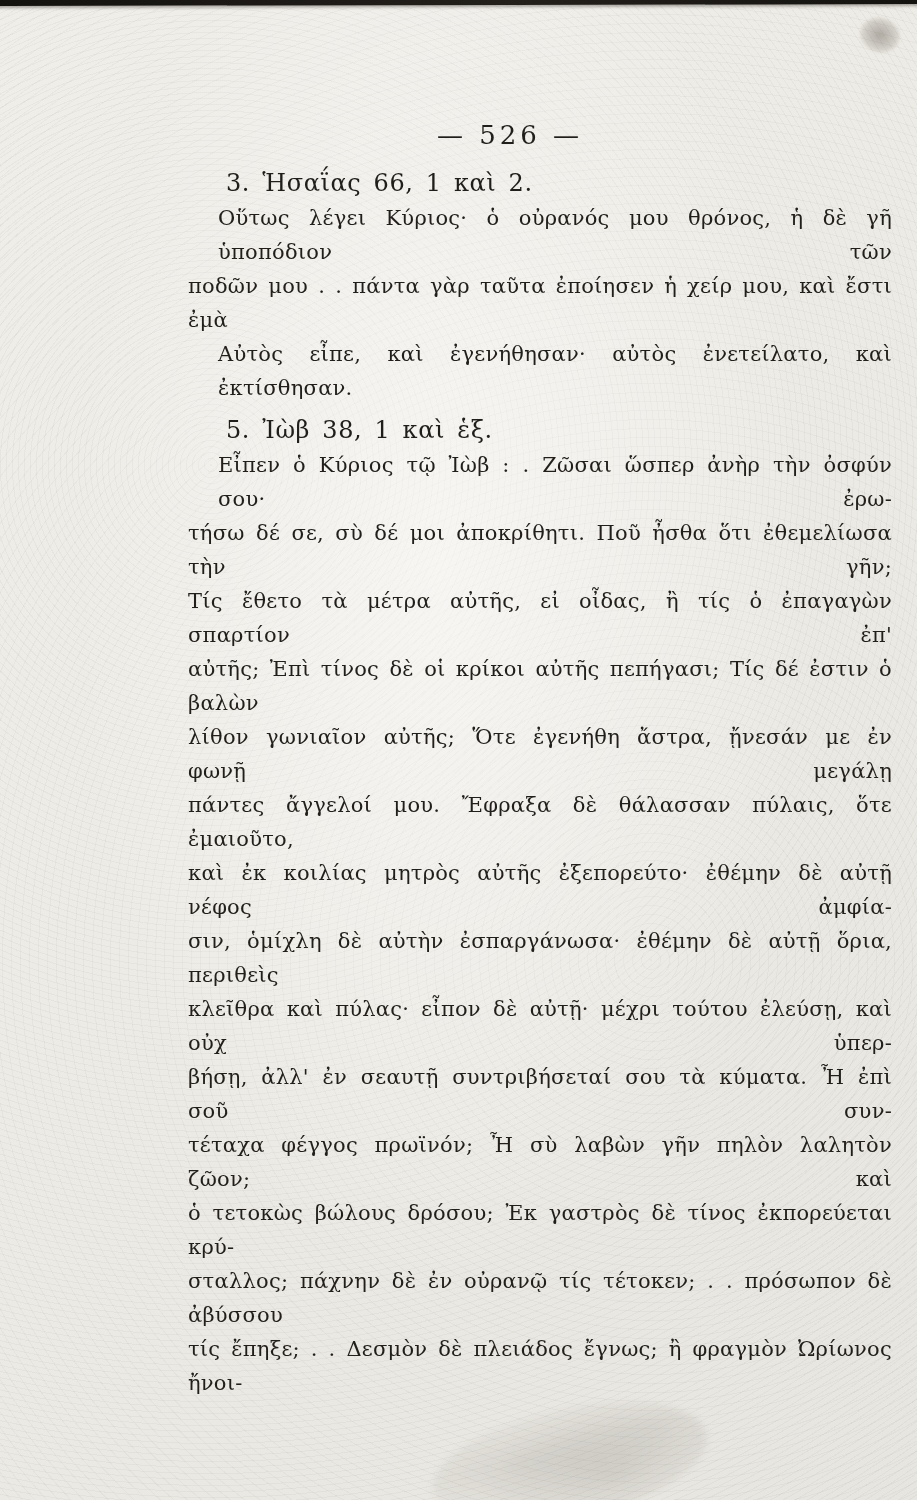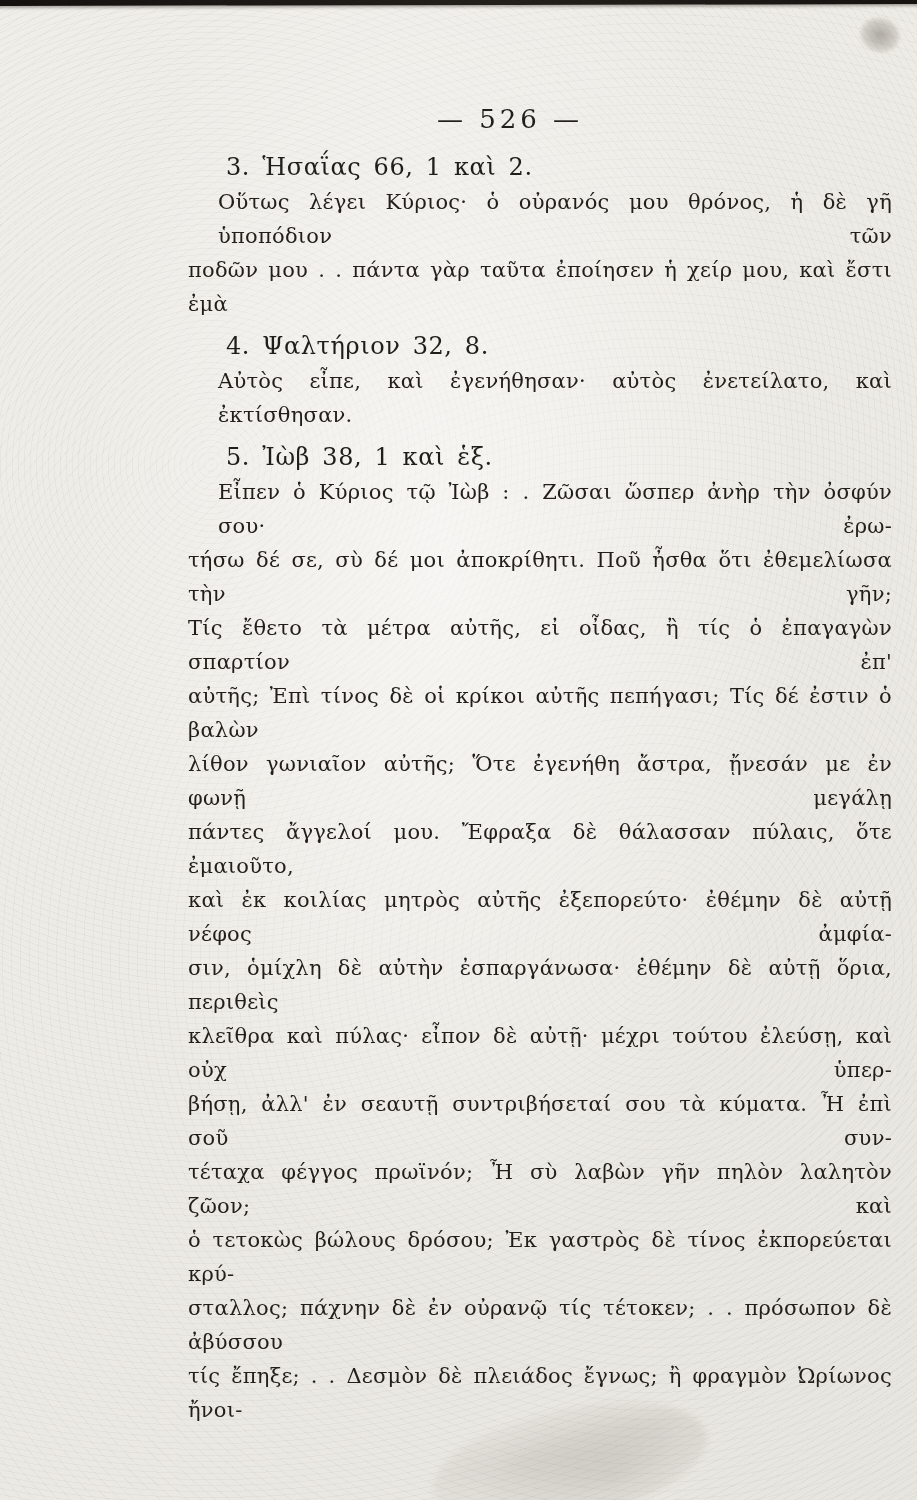--- a/index.html
+++ b/index.html
@@ -42,21 +42,21 @@
     transform:rotate(-12deg);
   }
   
   .content{
     position:absolute;left:188px;top:100px;width:704px;
   }
   .page-number{
     text-align:center;
     font-size:26px;line-height:38px;
     letter-spacing:4px;
-    margin:0 60px 14px 0;
+    margin:16px 60px 14px 0;
     color:#211f1b;
   }
   .section-heading{
     margin:10px 0 2px 38px;
     font-size:24px;line-height:31px;
     letter-spacing:0.6px;
     word-spacing:4px;
     color:#201e1a;
   }
   .line{
@@ -88,21 +88,20 @@
     <div id="sections-host">
   <div class="section">
     <div class="section-heading">3. Ἡσαΐας 66, 1 καὶ 2.</div>
     <div class="section-lines">
             <div class="line first">Οὕτως λέγει Κύριος· ὁ οὐρανός μου θρόνος, ἡ δὲ γῆ ὑποπόδιον τῶν</div>
             <div class="line">ποδῶν μου . . πάντα γὰρ ταῦτα ἐποίησεν ἡ χείρ μου, καὶ ἔστι ἐμὰ</div>
           </div>
   </div>
 
   <div class="section">
-    <div class="section-heading">4. Ψαλτήριον 32, 8.</div>
     <div class="section-lines">
             <div class="line first last">Αὐτὸς εἶπε, καὶ ἐγενήθησαν· αὐτὸς ἐνετείλατο, καὶ ἐκτίσθησαν.</div>
           </div>
   </div>
 
   <div class="section">
     <div class="section-heading">5. Ἰὼβ 38, 1 καὶ ἑξ.</div>
     <div class="section-lines">
             <div class="line first">Εἶπεν ὁ Κύριος τῷ Ἰὼβ : . Ζῶσαι ὥσπερ ἀνὴρ τὴν ὀσφύν σου· ἐρω-</div>
             <div class="line">τήσω δέ σε, σὺ δέ μοι ἀποκρίθητι. Ποῦ ἦσθα ὅτι ἐθεμελίωσα τὴν γῆν;</div>

